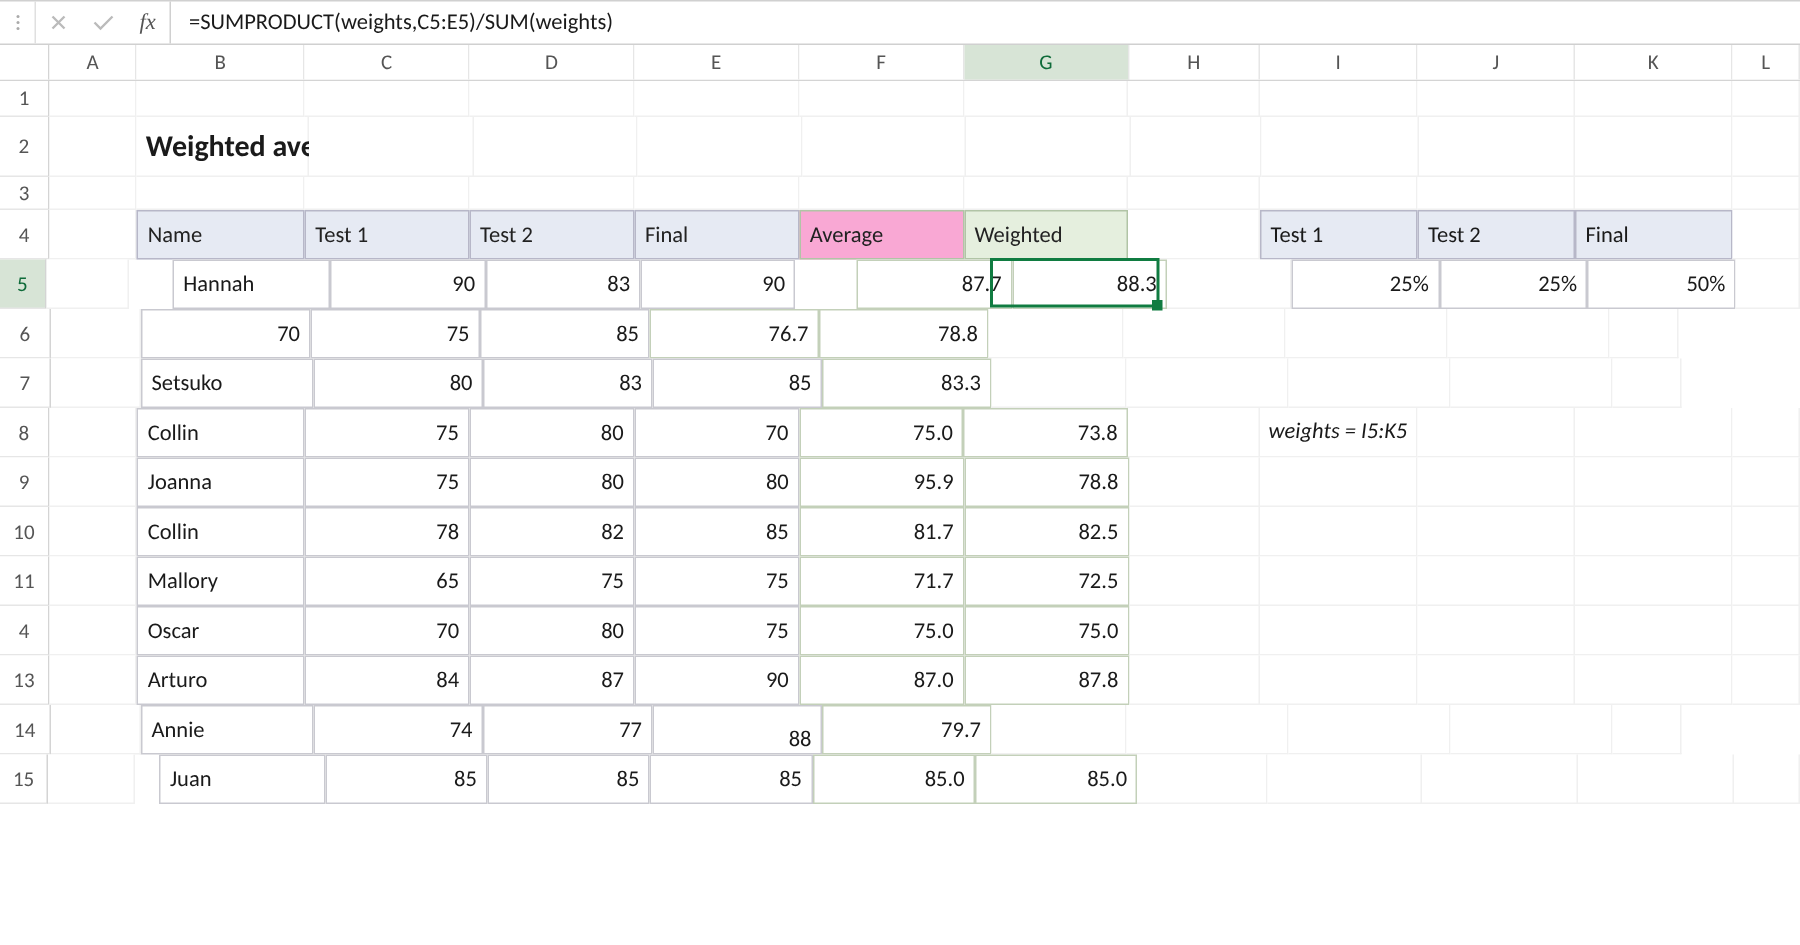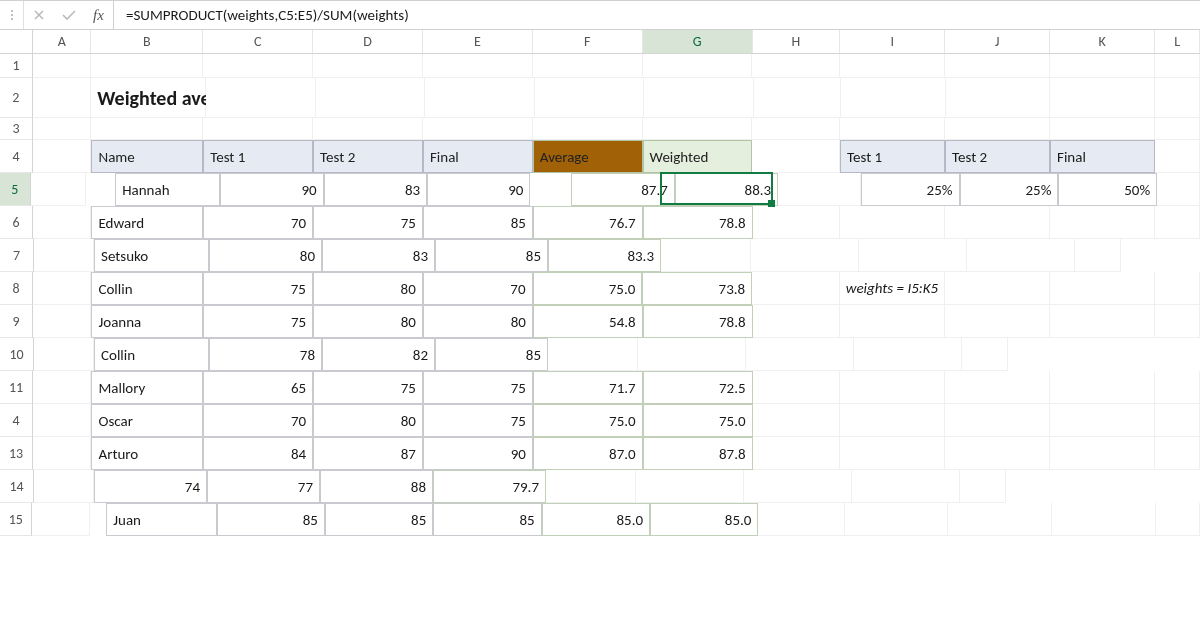--- a/index.html
+++ b/index.html
@@ -127,21 +127,21 @@
     background: #e6eaf3;
     border: 1px solid #b7b7c8;
     font-weight: 400;
     color: #222;
   }
   .tbl-cell {
     border: 1px solid #c9c9d0;
     background: #fff;
   }
   .tbl-cell.num { justify-content: flex-end; }
-  .avg-hdr { background: #a16207; border-color:#b1c4a6;text-align:right; }
+  .avg-hdr { background: #f9a8d4; border-color:#b1c4a6;text-align:right; }
   .wgt-hdr { background: #e5efde; border-color:#b1c4a6; }
   .wgt-cell { border-color:#c3d0b9; }
   .avg-cell { border-color:#c3d0b9; }
   
   .w-hdr {
     background: #e6eaf3;
     border: 1px solid #b7b7c8;
   }
   .w-cell {
     border: 1px solid #c9c9d0;
@@ -324,23 +324,20 @@
           <span>25%</span>
         </div>
         <div class="cell w-cell" style="width: 108px;">
           <span>50%</span>
         </div>
         <div class="cell" style="width: 46px;"></div>
       </div>
       <div class="row" style="height: 33px;">
         <div class="row-hdr">6</div>
         <div class="cell" style="width: 60px;"></div>
-        <div class="cell tbl-cell" style="width: 115px;">
-          <span>Edward</span>
-        </div>
         <div class="cell tbl-cell num" style="width: 113px;">
           <span>70</span>
         </div>
         <div class="cell tbl-cell num" style="width: 113px;">
           <span>75</span>
         </div>
         <div class="cell tbl-cell num" style="width: 113px;">
           <span>85</span>
         </div>
         <div class="cell tbl-cell num avg-cell" style="width: 113px;">
@@ -417,21 +414,21 @@
         <div class="cell tbl-cell num" style="width: 113px;">
           <span>75</span>
         </div>
         <div class="cell tbl-cell num" style="width: 113px;">
           <span>80</span>
         </div>
         <div class="cell tbl-cell num" style="width: 113px;">
           <span>80</span>
         </div>
         <div class="cell tbl-cell num avg-cell" style="width: 113px;">
-          <span>54.8</span>
+          <span>95.9</span>
         </div>
         <div class="cell tbl-cell num wgt-cell" style="width: 113px;">
           <span>78.8</span>
         </div>
         <div class="cell" style="width: 90px;"></div>
         <div class="cell" style="width: 108px;"></div>
         <div class="cell" style="width: 108px;"></div>
         <div class="cell" style="width: 108px;"></div>
         <div class="cell" style="width: 46px;"></div>
       </div>
@@ -443,20 +440,26 @@
         </div>
         <div class="cell tbl-cell num" style="width: 113px;">
           <span>78</span>
         </div>
         <div class="cell tbl-cell num" style="width: 113px;">
           <span>82</span>
         </div>
         <div class="cell tbl-cell num" style="width: 113px;">
           <span>85</span>
         </div>
+        <div class="cell tbl-cell num avg-cell" style="width: 113px;">
+          <span>81.7</span>
+        </div>
+        <div class="cell tbl-cell num wgt-cell" style="width: 113px;">
+          <span>82.5</span>
+        </div>
         <div class="cell" style="width: 90px;"></div>
         <div class="cell" style="width: 108px;"></div>
         <div class="cell" style="width: 108px;"></div>
         <div class="cell" style="width: 108px;"></div>
         <div class="cell" style="width: 46px;"></div>
       </div>
       <div class="row" style="height: 33px;">
         <div class="row-hdr">11</div>
         <div class="cell" style="width: 60px;"></div>
         <div class="cell tbl-cell" style="width: 115px;">
@@ -533,27 +536,30 @@
         </div>
         <div class="cell" style="width: 90px;"></div>
         <div class="cell" style="width: 108px;"></div>
         <div class="cell" style="width: 108px;"></div>
         <div class="cell" style="width: 108px;"></div>
         <div class="cell" style="width: 46px;"></div>
       </div>
       <div class="row" style="height: 33px;">
         <div class="row-hdr">14</div>
         <div class="cell" style="width: 60px;"></div>
+        <div class="cell tbl-cell" style="width: 115px;">
+          <span>Annie</span>
+        </div>
         <div class="cell tbl-cell num" style="width: 113px;">
           <span>74</span>
         </div>
         <div class="cell tbl-cell num" style="width: 113px;">
           <span>77</span>
         </div>
-        <div class="cell tbl-cell num" style="width: 113px;">
+        <div class="cell tbl-cell num" style="width: 113px; align-items: flex-end;">
           <span>88</span>
         </div>
         <div class="cell tbl-cell num avg-cell" style="width: 113px;">
           <span>79.7</span>
         </div>
         <div class="cell" style="width: 90px;"></div>
         <div class="cell" style="width: 108px;"></div>
         <div class="cell" style="width: 108px;"></div>
         <div class="cell" style="width: 108px;"></div>
         <div class="cell" style="width: 46px;"></div>

